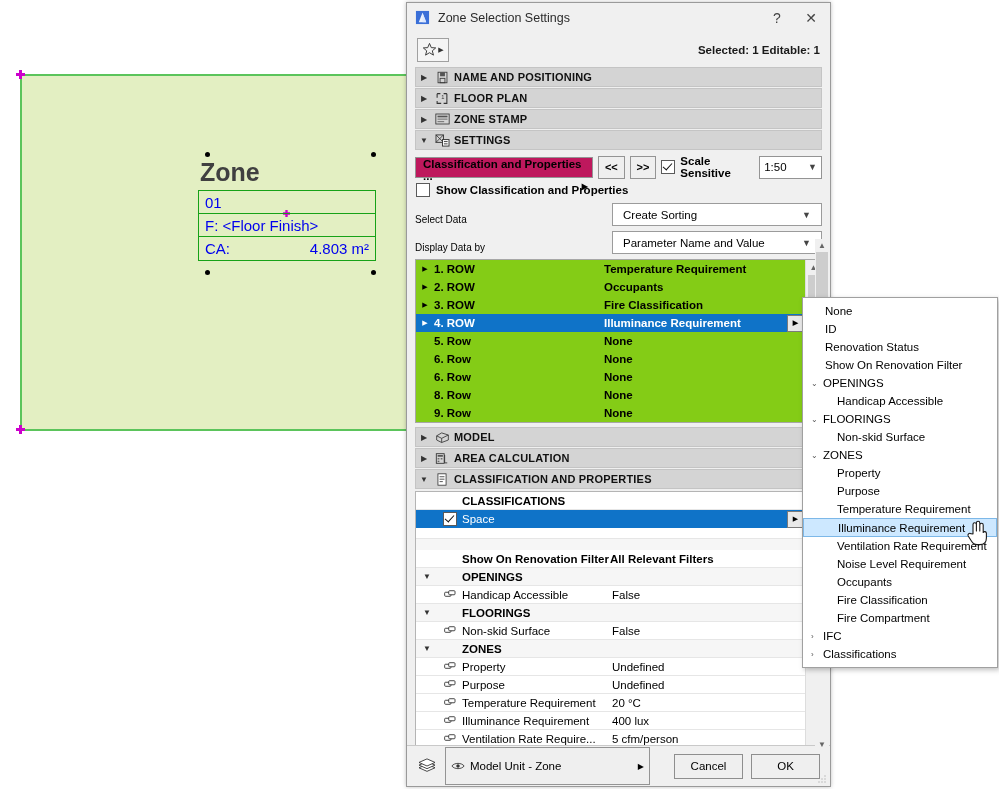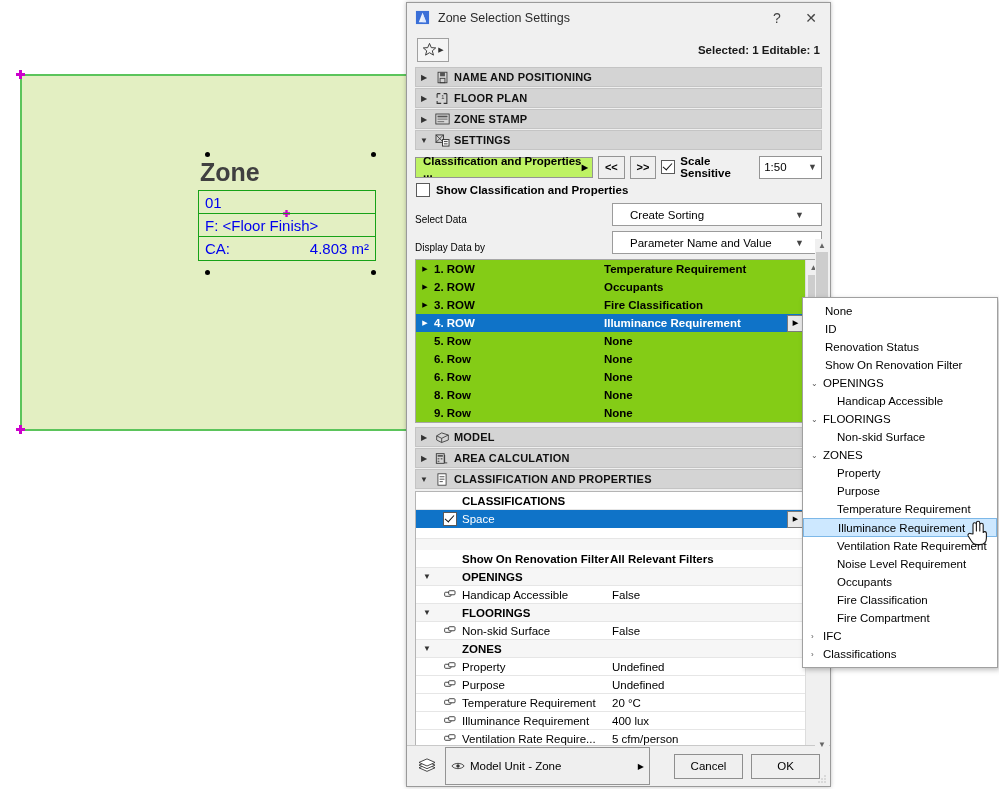--- a/index.html
+++ b/index.html
@@ -50,40 +50,40 @@
 
   .body-scroll{flex:1 1 auto;overflow:hidden;position:relative;padding:0 8px;}
 
   .sect{height:20px;background:#d4d4d4;border:1px solid #c4c4c4;box-sizing:border-box;
     display:flex;align-items:center;margin-bottom:1px;}
   .sect .tri{width:16px;text-align:center;font-size:8px;color:#333;}
   .sect .sicon{width:20px;display:flex;align-items:center;justify-content:center;}
   .sect .stitle{font-weight:bold;font-size:11px;letter-spacing:.2px;color:#111;margin-left:2px;}
 
   .row-ctrl{display:flex;align-items:center;gap:5px;margin:5px 0 4px 0;}
-  .combo-btn{height:21px;border:1px solid #949494;background:#bef264;display:flex;align-items:center;
-    padding:0 4px 0 7px;font-weight:bold;font-size:11.5px;min-width:178px;box-sizing:border-box;}
+  .combo-btn{height:21px;border:1px solid #949494;background:#be185d;display:flex;align-items:center;
+    padding:0 4px 0 7px;font-weight:bold;font-size:11.5px;min-width:178px;box-sizing:border-box;flex-direction:column;}
   .combo-btn .arr{margin-left:auto;font-size:8px;}
   .sq-btn{width:28px;height:21px;border:1px solid #949494;background:#efefef;
     display:flex;align-items:center;justify-content:center;font-size:11px;font-weight:bold;}
   .chk{width:12px;height:12px;border:1px solid #5a5a5a;background:#fff;display:inline-block;
     position:relative;flex:0 0 auto;}
   .chk.on::after{content:"";position:absolute;left:3px;top:0px;width:4px;height:8px;
     border:solid #111;border-width:0 1.6px 1.6px 0;transform:rotate(42deg);}
   .lbl-b{font-weight:bold;font-size:11.5px;}
   .scale-sel{margin-left:auto;width:60px;height:21px;border:1px solid #949494;background:#fff;
     display:flex;align-items:center;padding:0 4px;font-size:11.5px;}
   .scale-sel .cv{margin-left:auto;font-size:9px;color:#444;}
 
   .chk-line{display:flex;align-items:center;gap:6px;margin:3px 0 6px 1px;}
 
   .fld-line{display:flex;align-items:center;margin-bottom:5px;}
   .fld-label{font-size:10px;width:197px;margin-top:9px;}
   .select{flex:1 1 auto;height:21px;border:1px solid #9b9b9b;background:#fff;display:flex;
-    align-items:center;padding:0 17px;font-size:11.5px;}
+    align-items:center;padding:0 10px;font-size:11.5px;}
   .select .cv{margin-left:auto;font-size:9px;color:#444;}
 
   .listbox{border:1px solid #a7a7a7;background:#84cc16;display:flex;margin-bottom:4px;}
   .list-inner{flex:1 1 auto;}
   .lrow{height:18px;display:flex;align-items:center;font-size:11.5px;font-weight:bold;}
   .lrow .tri{width:18px;text-align:center;font-size:7px;font-weight:normal;}
   .lrow .nm{width:170px;}
   .lrow.sel{background:#0f73c8;color:#fff;}
   .lrow .pop{margin-left:auto;width:15px;height:15px;border:1px solid #7b7b7b;background:#e9e9e9;
     color:#000;font-size:7px;display:flex;align-items:center;justify-content:center;margin-right:1px;}

